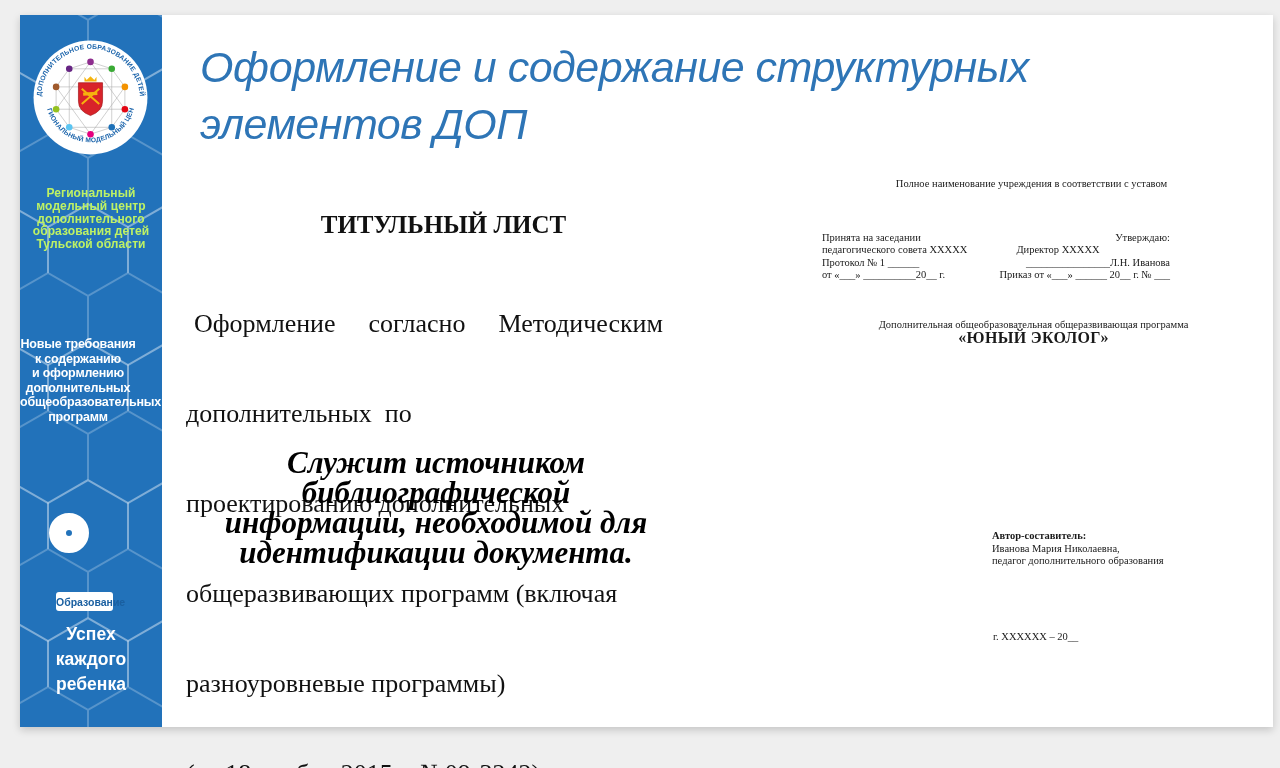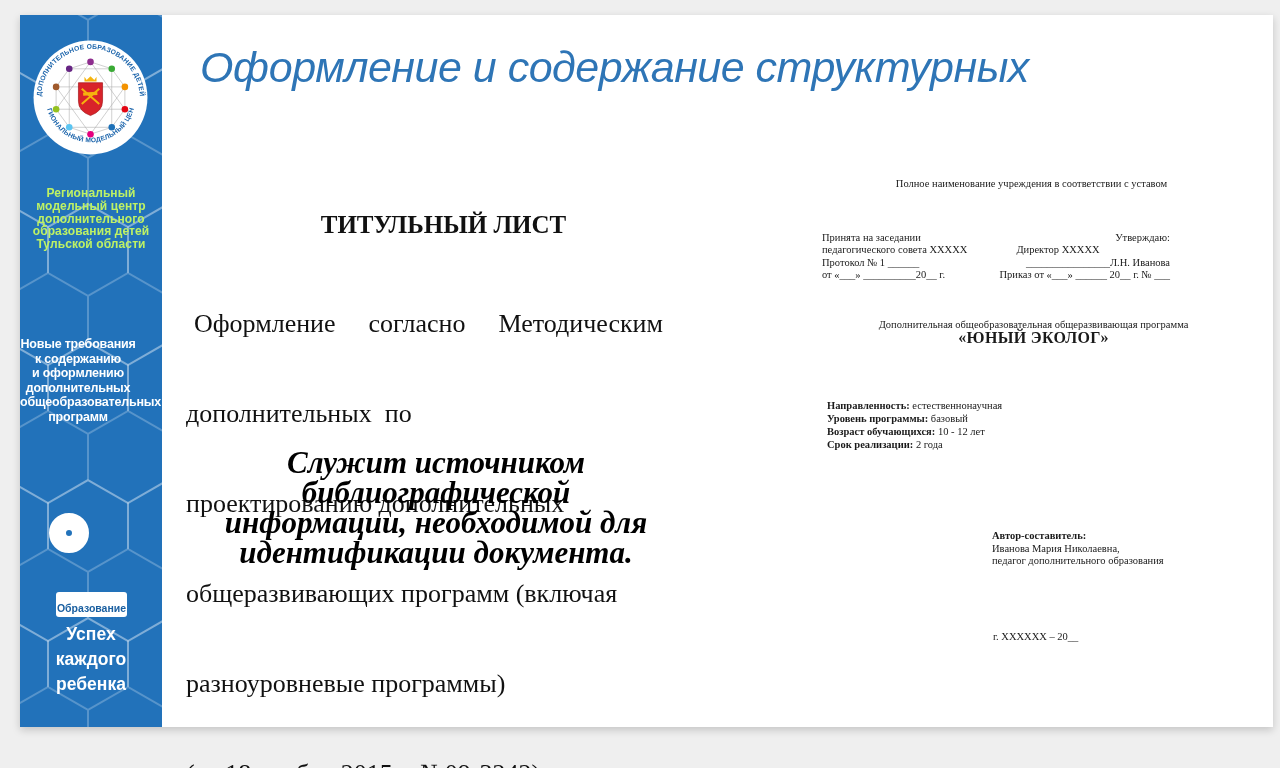--- a/index.html
+++ b/index.html
@@ -36,25 +36,25 @@
   .program-note{
     position:absolute;top:322px;left:0;width:116px;
     text-align:center;color:#fff;font-weight:bold;
     font-size:12.5px;line-height:14.6px;letter-spacing:-0.2px;
   }
   .ring{
     position:absolute;left:29px;top:498px;width:40px;height:40px;
     border:17px solid #ffffff;border-radius:50%;
   }
   .obr-label{
-    position:absolute;left:36px;top:577px;width:71px;
+    position:absolute;left:36px;top:577px;width:57px;
     background:#ffffff;border-radius:3px;
     color:var(--label-text-blue);
     font-size:10.5px;font-weight:bold;text-align:center;
-    padding:10px 0 3px 0;
+    padding:4px 0 3px 0;
   }
   .slogan{
     position:absolute;top:607px;left:0;width:142px;
     text-align:center;color:#fff;font-weight:bold;
     font-size:17.5px;line-height:25px;
   }
   
   .title{
     position:absolute;left:180px;top:24px;margin:0;
     font-style:italic;font-weight:normal;
@@ -185,20 +185,21 @@
 
     <div class="slogan">
       <div>Успех</div>
       <div>каждого</div>
       <div>ребенка</div>
     </div>
   </aside>
 
   <h1 class="title">
     <span>Оформление и содержание структурных</span><br>
+    <span>элементов ДОП</span>
   </h1>
 
   <div class="heading">ТИТУЛЬНЫЙ ЛИСТ</div>
 
   <div class="para">
     <span class="l1">Оформление  согласно  Методическим</span>
     <span>дополнительных  по</span>
     <span>проектированию дополнительных</span>
     <span>общеразвивающих программ (включая</span>
     <span>разноуровневые программы)</span>
@@ -224,26 +225,20 @@
     <div class="doc-approved">
       <div class="ar nowrap">Утверждаю:</div>
       <div class="ac nowrap">Директор XXXXX</div>
       <div class="ar nowrap">________________Л.Н. Иванова</div>
       <div class="ar nowrap">Приказ от «___» ______ 20__ г. № ___</div>
     </div>
 
     <div class="doc-type nowrap">Дополнительная общеобразовательная общеразвивающая программа</div>
     <div class="doc-name nowrap">«ЮНЫЙ ЭКОЛОГ»</div>
 
-    <div class="doc-attrs">
-      <div class="nowrap"><b>Направленность:</b><span> естественнонаучная</span></div>
-      <div class="nowrap"><b>Уровень программы:</b><span> базовый</span></div>
-      <div class="nowrap"><b>Возраст обучающихся:</b><span> 10 - 12 лет</span></div>
-      <div class="nowrap"><b>Срок реализации:</b><span> 2 года</span></div>
-    </div>
 
     <div class="doc-author">
       <div class="nowrap" style="font-weight:bold">Автор-составитель:</div>
       <div class="nowrap">Иванова Мария Николаевна,</div>
       <div class="nowrap">педагог дополнительного образования</div>
     </div>
 
     <div class="doc-city nowrap">г. XXXXXX – 20__</div>
   </section>
 

